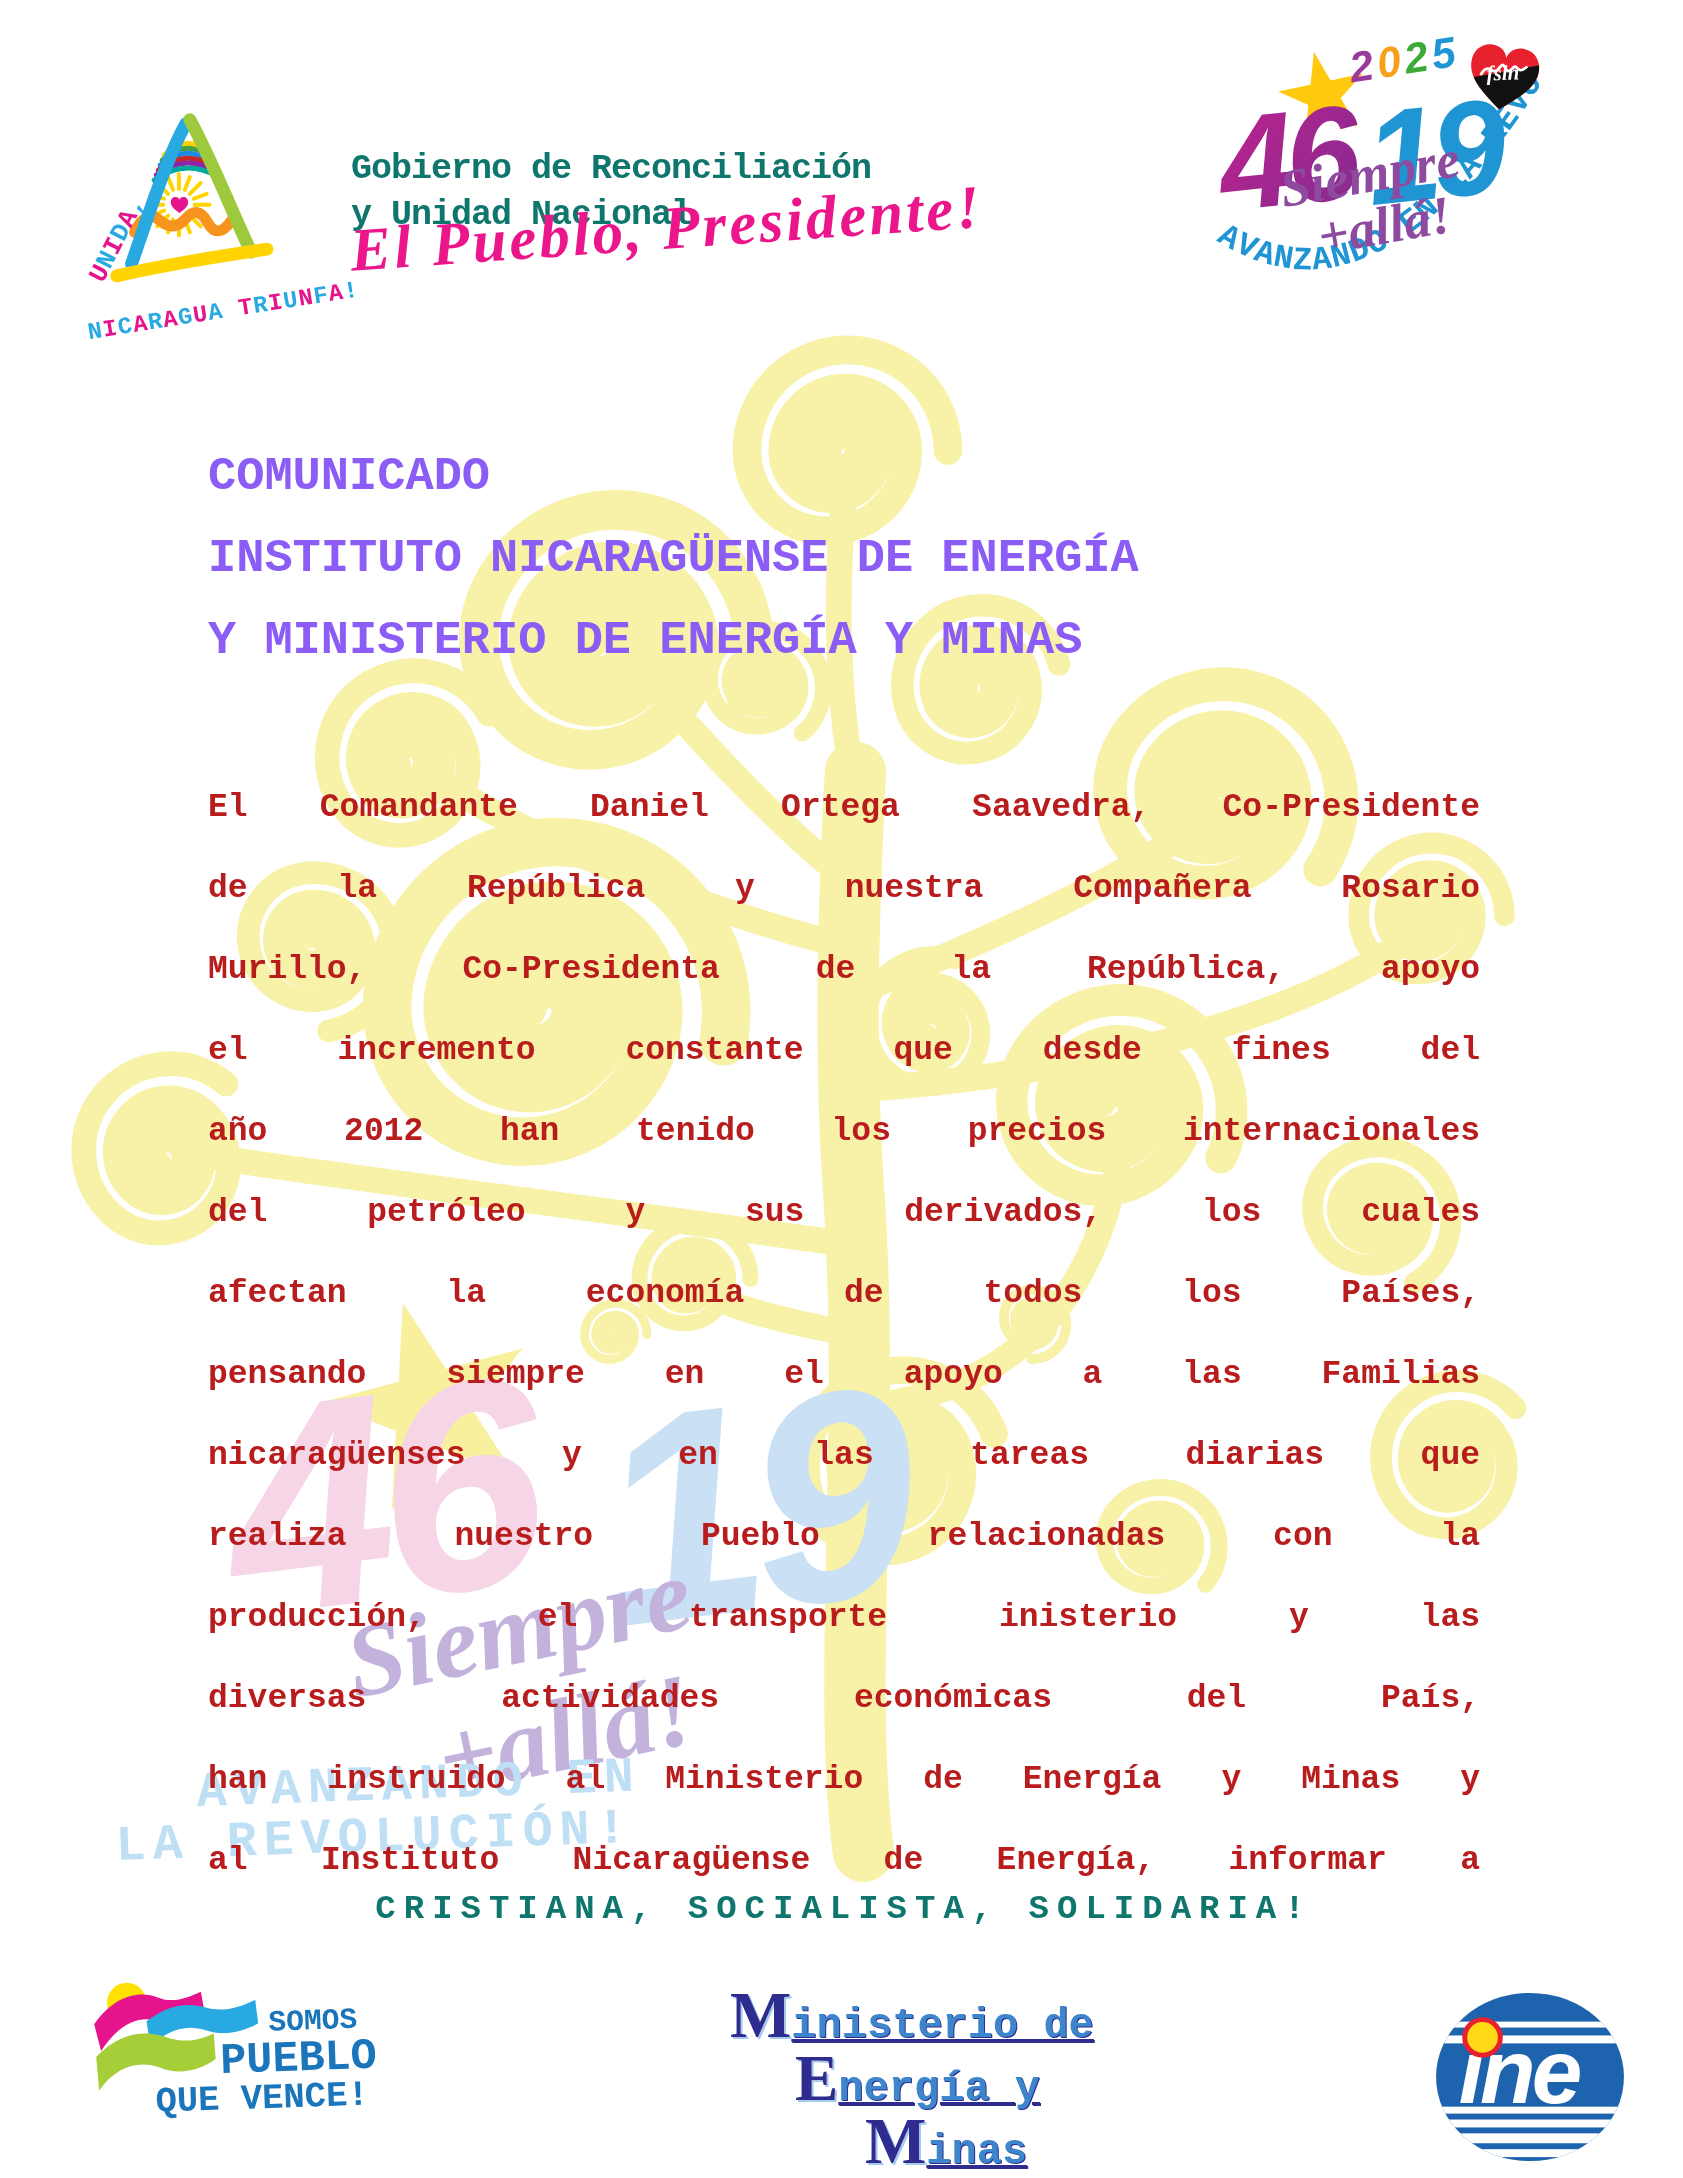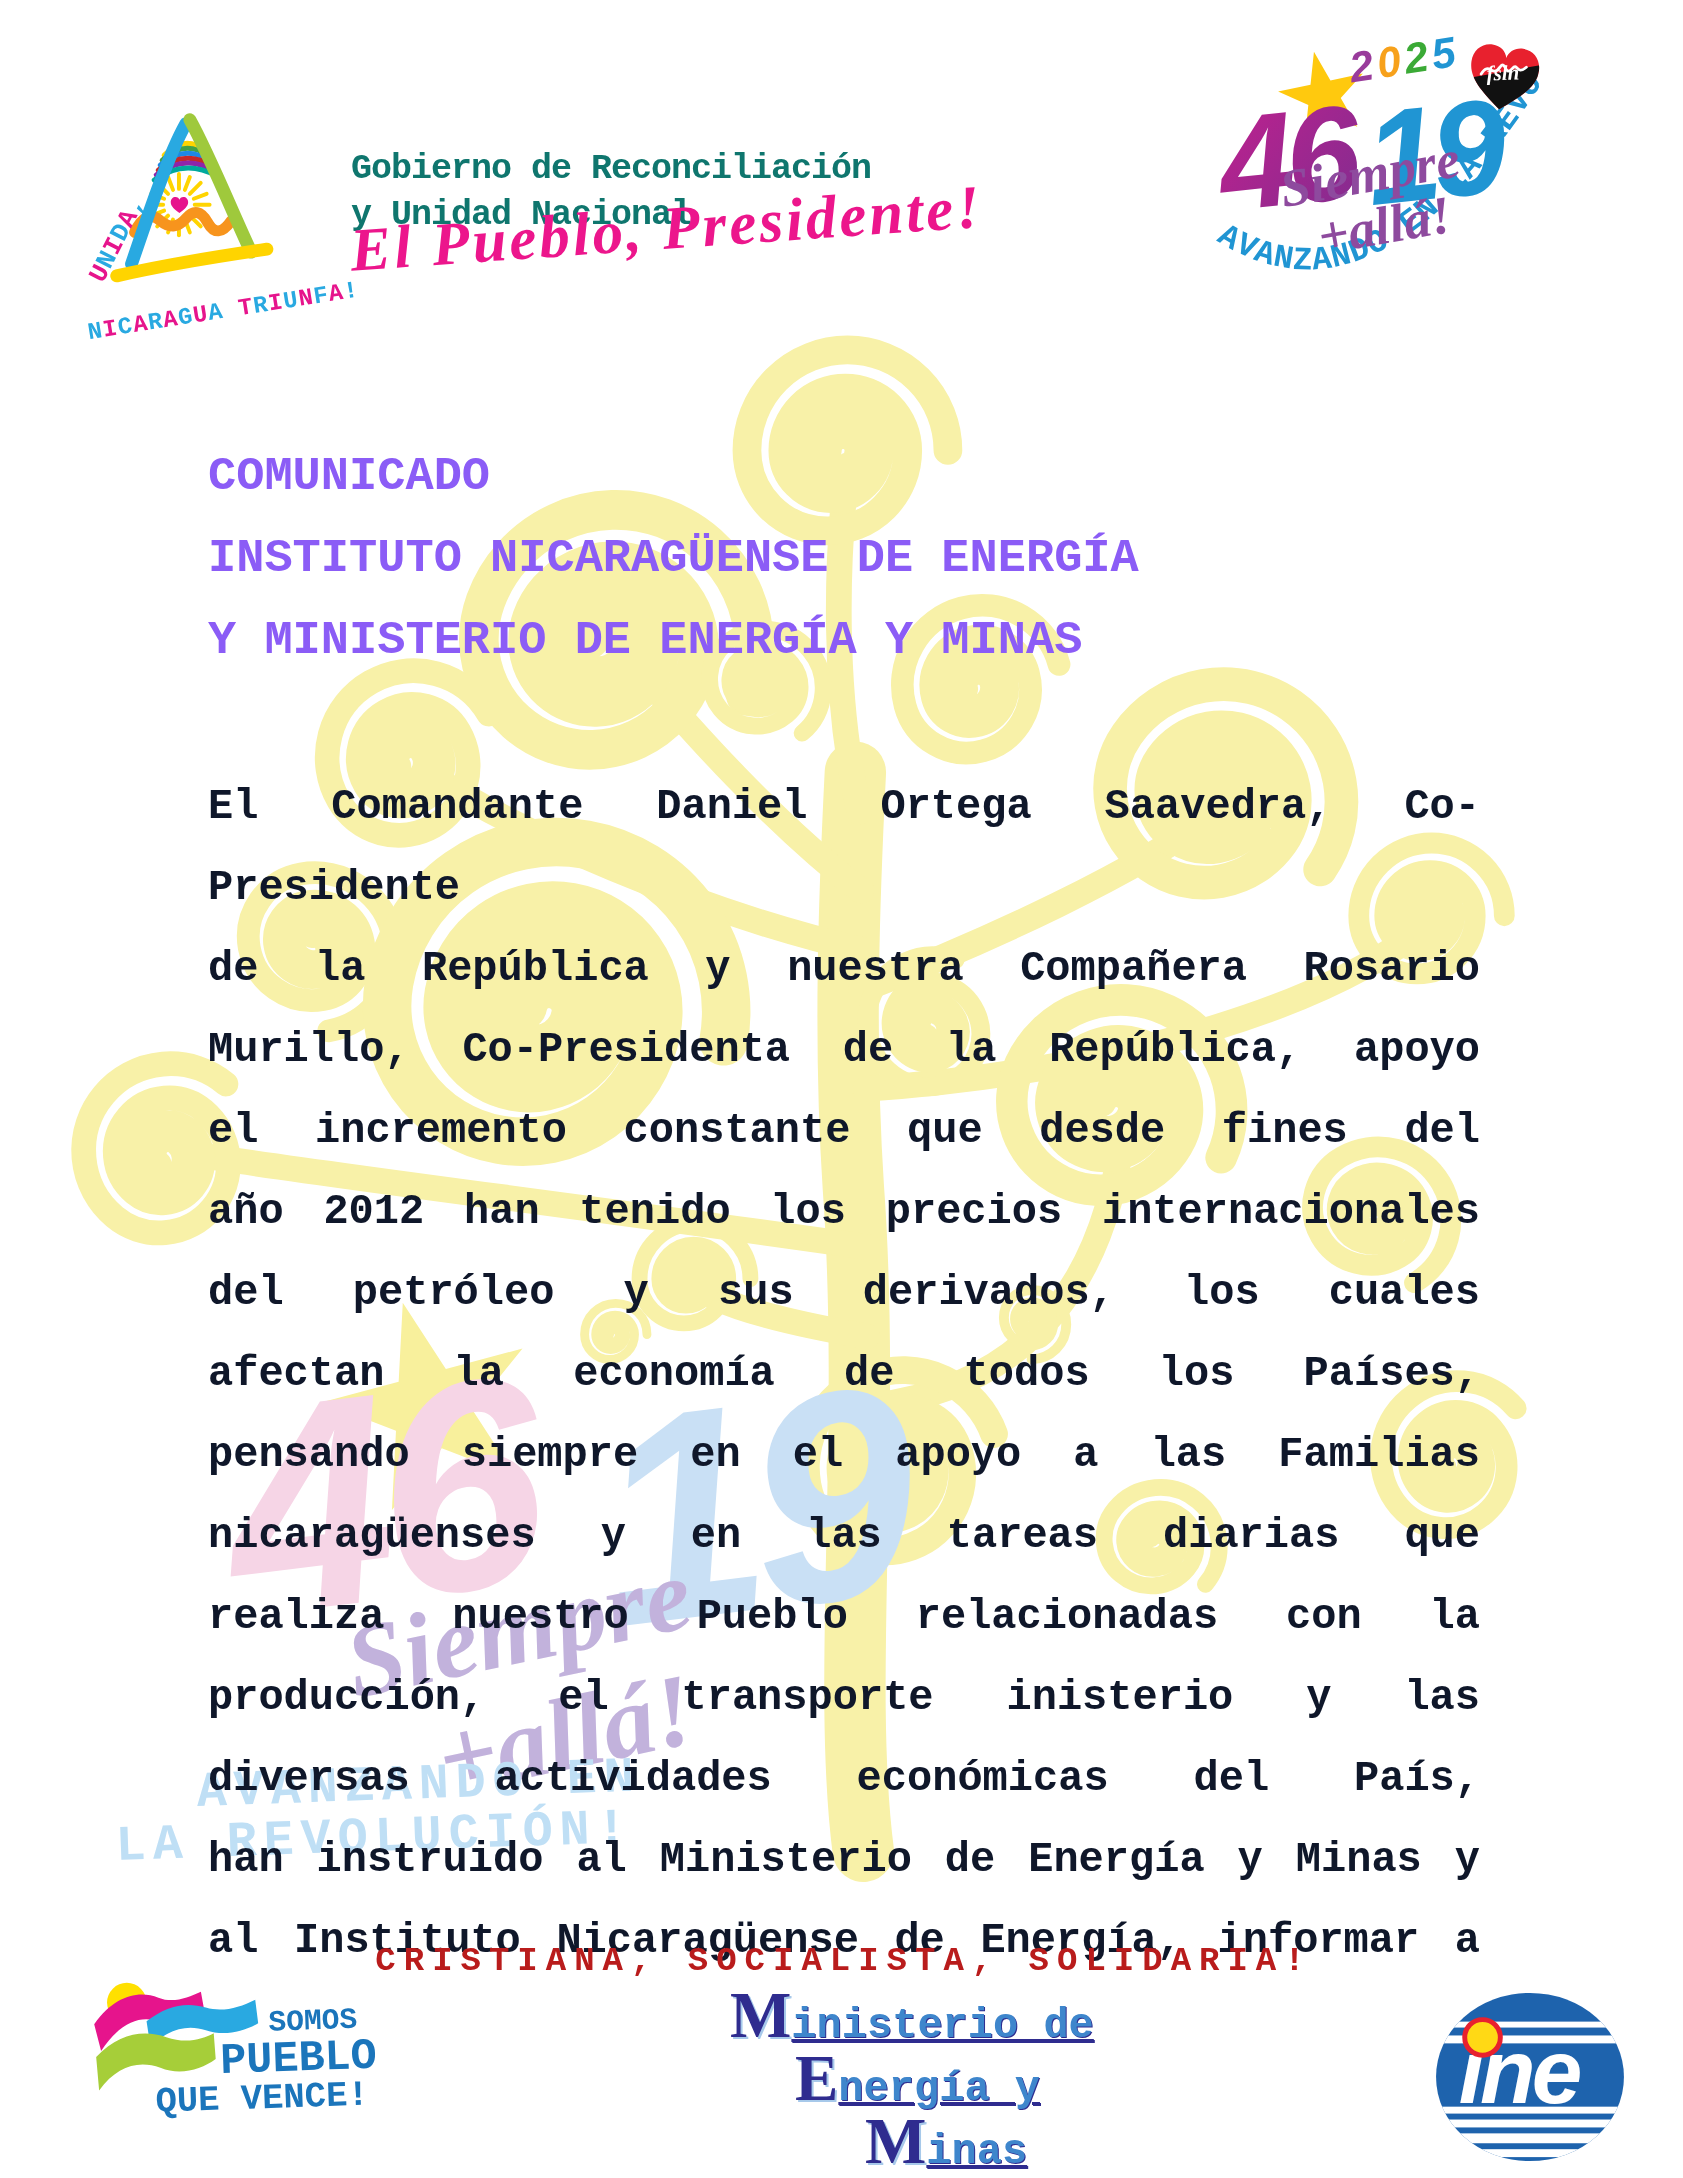--- a/index.html
+++ b/index.html
@@ -24,25 +24,25 @@
   .gov-line{left:351px;color:#0f766e;font-weight:bold;font-size:35px;letter-spacing:-1px;
             white-space:nowrap;z-index:2;}
   .gov-1{top:149px;} .gov-2{top:195px;}
   .slogan-script{left:348px;top:216px;z-index:2;color:#EC168C;white-space:nowrap;
        font-family:"Liberation Serif",serif;font-weight:bold;font-style:italic;font-size:61px;
        letter-spacing:3px;transform:rotate(-4deg);transform-origin:left top;}
   
   .title-block{left:208px;top:436px;width:1272px;z-index:2;}
   .title-line{font-size:47px;font-weight:bold;color:#8b5cf6;line-height:82px;white-space:nowrap;}
   .body-block{left:208px;top:767px;width:1272px;z-index:2;}
-  .body-line{font-size:42px;font-weight:bold;color:#0f172a;line-height:81px;
+  .body-line{font-size:33px;font-weight:bold;color:#b91c1c;line-height:81px;
              text-align:justify;text-align-last:justify;}
   
-  .footer-slogan{left:208px;top:1942px;width:1272px;text-align:center;z-index:2;
-      font-size:34px;font-weight:bold;letter-spacing:8px;color:#b91c1c;white-space:nowrap;}
+  .footer-slogan{left:208px;top:1890px;width:1272px;text-align:center;z-index:2;
+      font-size:34px;font-weight:bold;letter-spacing:8px;color:#0f766e;white-space:nowrap;}
   .mem{left:730px;top:1992px;z-index:2;font-family:"Liberation Serif",serif;font-weight:bold;
        line-height:46px;white-space:nowrap;}
   .mem-row2{margin-left:65px;} .mem-row3{margin-left:135px;}
   .mem-big{font-size:65px;color:#2F2C8F;text-shadow:2px 2px 0 #A7C9EA;}
   .mem-small{font-size:42px;color:#3E86CC;text-decoration:underline;
              text-decoration-color:#2F2C8F;text-decoration-thickness:3px;
              text-shadow:1px 1px 0 #2F2C8F;font-family:Liberation Mono, monospace;}
   svg text{font-family:"Liberation Mono",monospace;}
   .svg-script{font-family:"Liberation Serif",serif;font-style:italic;font-weight:bold;}
   .svg-sans{font-family:"Liberation Sans",sans-serif;font-style:italic;font-weight:bold;}

